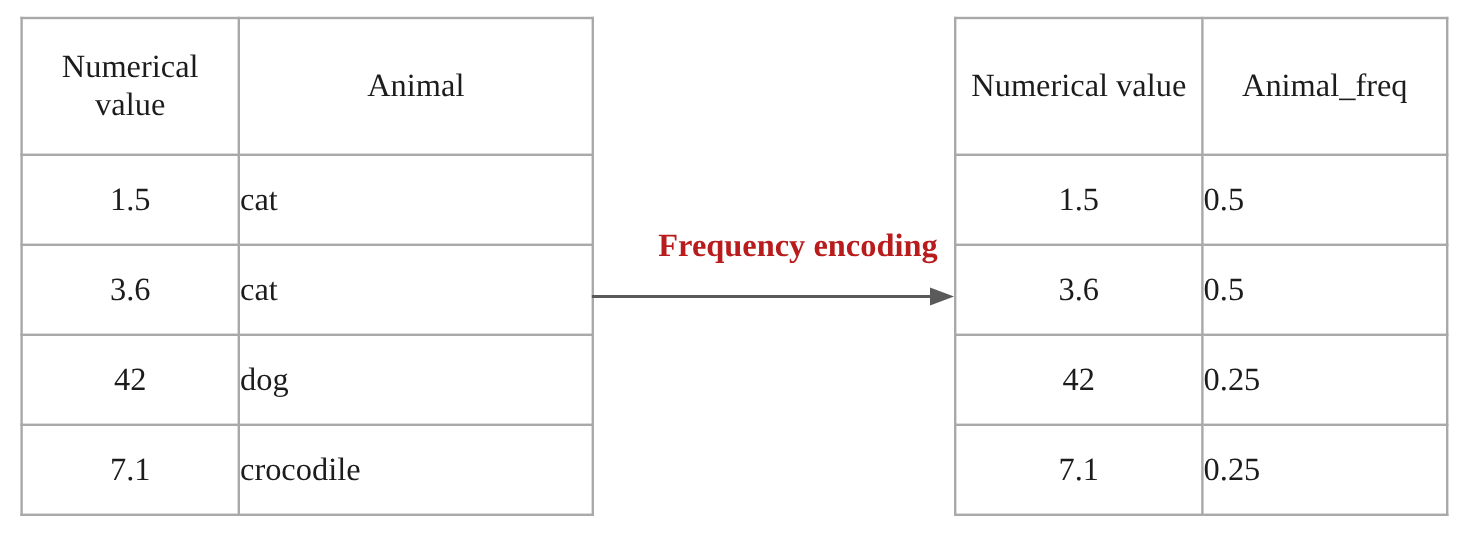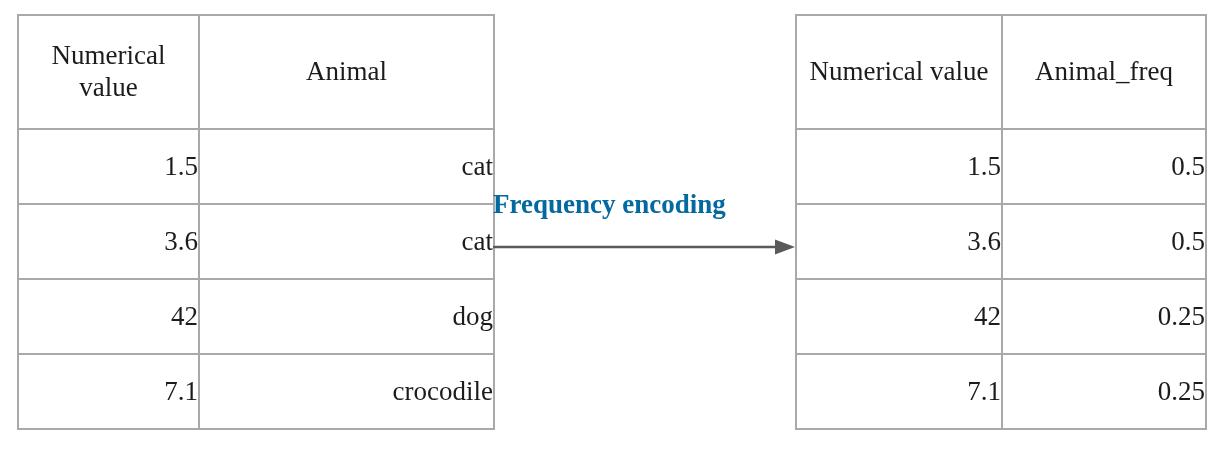--- a/index.html
+++ b/index.html
@@ -32,39 +32,39 @@
     line-height: 1.18;
   }
   table.tbl tr.hdr th {
     height: 112px;
     text-align: center;
   }
   table.tbl tbody td {
     height: 73px;
   }
   td.num {
-    text-align: right;
+    text-align: center;
   }
   td.txt {
-    text-align: right;
+    text-align: left;
     padding-left: 18px;
     border-radius: 12px;
   }
   table.left-tbl  { left: 17px;  width: 476px; }
   table.right-tbl { left: 795px; width: 410px; }
 
   .arrow-label {
     position: absolute;
     left: 493px;
     top: 189px;
     width: 344px;
-    text-align: left;
+    text-align: center;
     font-size: 27px;
     font-weight: bold;
-    color: #0369a1;
+    color: #b91c1c;
     white-space: nowrap;
   }
   .arrow-svg {
     position: absolute;
     left: 493px;
     top: 232px;
     width: 302px;
     height: 30px;
   }
 </style>

